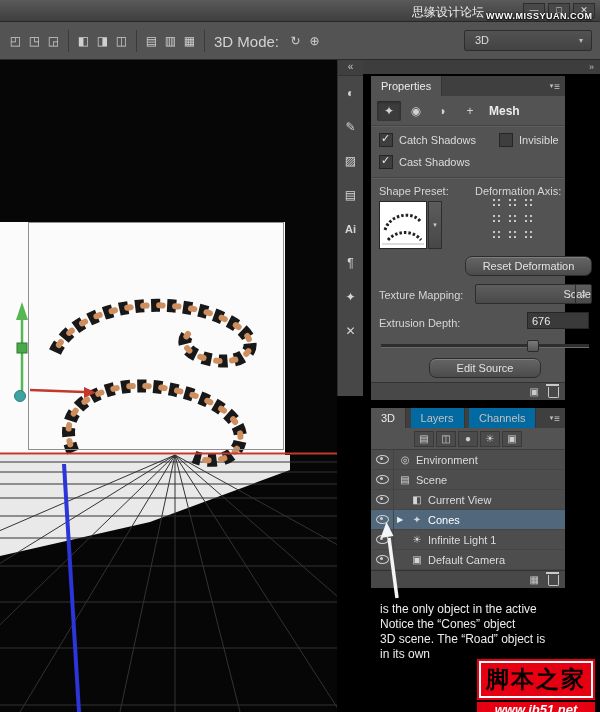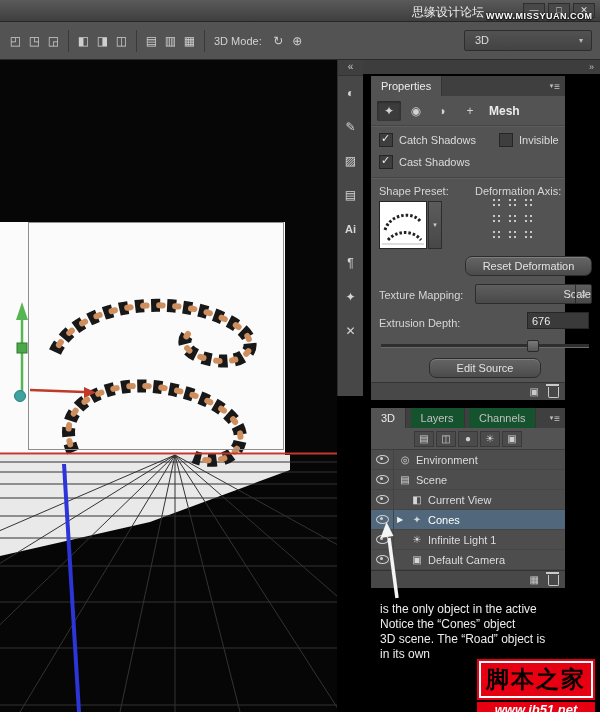--- a/index.html
+++ b/index.html
@@ -15,21 +15,21 @@
     font-size:9px;line-height:13px;text-align:center;box-sizing:border-box;}
   .missyuan{position:absolute;left:486px;top:11px;z-index:60;color:#fff;font-size:9px;
     font-weight:bold;letter-spacing:.5px;text-shadow:0 1px 2px #000,0 0 2px #000;}
 
   
   .optionsbar{position:absolute;left:0;top:22px;width:600px;height:38px;background:#535353;
     border-bottom:1px solid #2a2a2a;box-sizing:border-box;}
   .ob-icons{position:absolute;left:6px;top:8px;display:flex;align-items:center;}
   .obicon{width:19px;height:19px;color:#cfcfcf;font-size:12px;line-height:19px;text-align:center;}
   .obsep{width:1px;height:22px;background:#3a3a3a;margin:0 5px;}
-  .ob-mode-label{color:#d2d2d2;font-size:11px;margin:0 7px 0 4px;}
+  .ob-mode-label{color:#d2d2d2;font-size:15px;margin:0 7px 0 4px;}
   .ob-ws{position:absolute;right:8px;top:8px;width:128px;height:21px;
     background:linear-gradient(#525252,#434343);border:1px solid #2d2d2d;border-radius:2px;
     color:#ddd;font-size:11px;line-height:19px;padding-left:10px;box-sizing:border-box;}
   .ob-ws .chev{float:right;margin-right:8px;font-size:8px;color:#bbb;line-height:19px;}
 
   
   .canvas3d{position:absolute;left:0;top:60px;display:block;}
 
   
   .toolstrip{position:absolute;left:337px;top:60px;width:26px;height:336px;background:#474747;
@@ -40,21 +40,21 @@
   .tsicon.ai{font-size:11px;font-weight:bold;}
 
   
   .dock{position:absolute;left:363px;top:60px;width:237px;height:652px;background:#000;}
   .dock-header{position:absolute;left:0;top:0;width:237px;height:14px;background:#3d3d3d;}
   .dock-header .chev{position:absolute;right:6px;top:0;font-size:9px;color:#bfbfbf;line-height:14px;}
 
   .panel{position:absolute;left:8px;width:194px;background:#535353;}
   .tabbar{height:20px;background:#3f3f3f;position:relative;white-space:nowrap;}
   .tab{display:inline-block;height:20px;line-height:20px;padding:0 10px;font-size:11px;
-    color:#c0c0c0;background:#14532d;border-right:1px solid #353535;box-sizing:border-box;}
+    color:#c0c0c0;background:#0369a1;border-right:1px solid #353535;box-sizing:border-box;}
   .tab.active{background:#535353;color:#ececec;}
   .panel-menu{position:absolute;right:5px;top:0;color:#c4c4c4;font-size:10px;line-height:20px;}
   .panel-menu .tri{font-size:7px;vertical-align:2px;margin-right:1px;}
 
   .props{top:16px;height:324px;}
   .props-body{position:relative;height:304px;font-size:11px;color:#dcdcdc;}
   .hr{position:absolute;left:0;width:100%;height:1px;background:#454545;box-shadow:0 1px 0 #5e5e5e;}
   .mesh-icons{position:absolute;left:6px;top:5px;display:flex;gap:3px;}
   .micon{width:24px;height:20px;text-align:center;line-height:20px;color:#d2d2d2;font-size:12px;border-radius:2px;}
   .micon.active{background:#3c3c3c;box-shadow:inset 0 1px 3px #222;}

